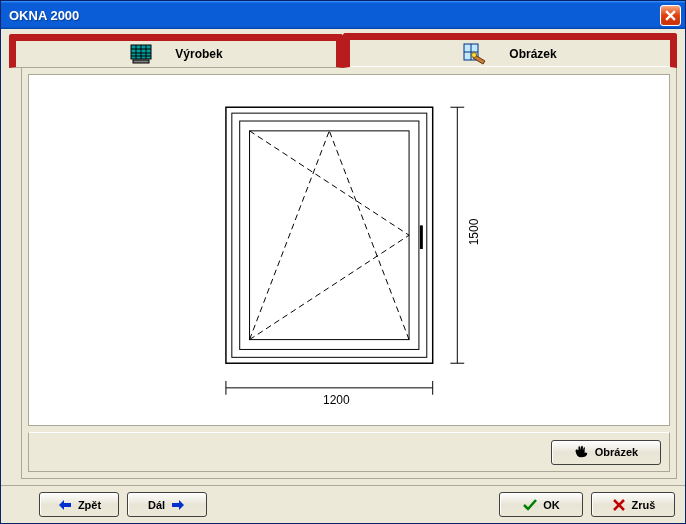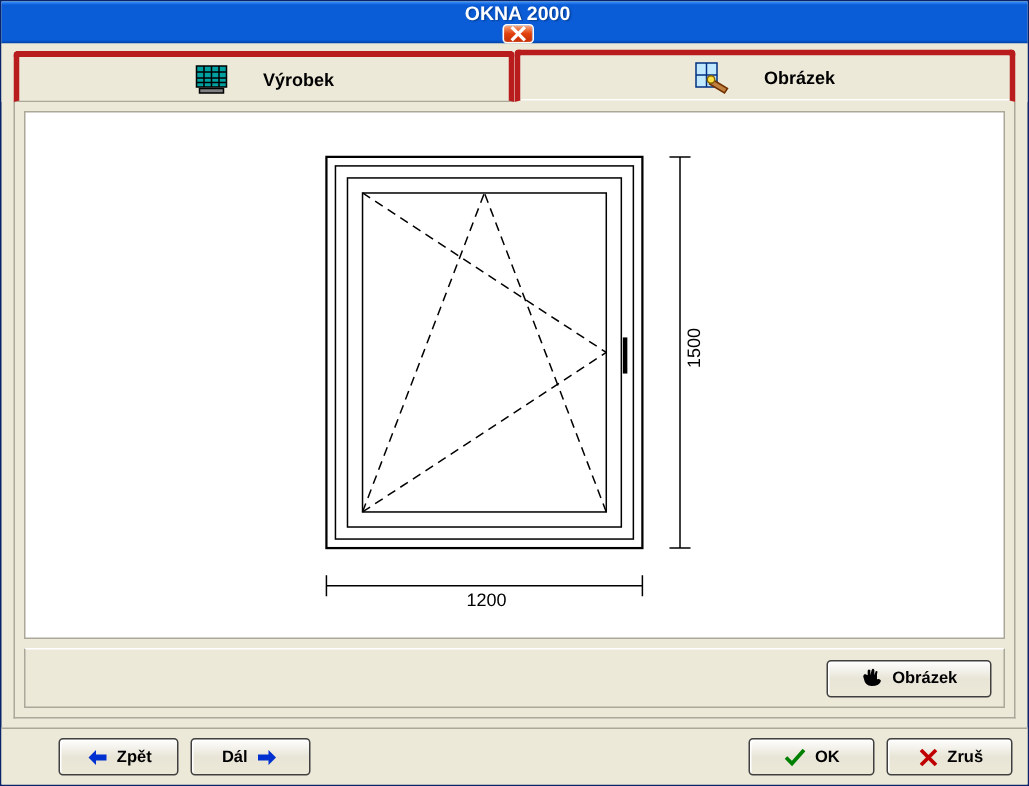--- a/index.html
+++ b/index.html
@@ -24,21 +24,20 @@
   .titlebar {
     height: 28px;
     background: linear-gradient(to bottom, #3a95ff 0%, #0a5cd7 8%, #0a5cd7 92%, #003fa0 100%);
     display: flex;
     align-items: center;
     padding: 0 4px 0 8px;
     color: white;
     font-weight: bold;
     font-size: 13px;
     position: relative;
-    flex-direction: column;
   }
   .title-text { flex: 1; text-shadow: 1px 1px 1px rgba(0,0,0,0.3); }
   .close-btn {
     width: 21px;
     height: 21px;
     background: linear-gradient(to bottom, #f7a67b, #e1400d 50%, #c62f06);
     border: 1px solid #fff;
     border-radius: 3px;
     display: flex;
     align-items: center;
@@ -55,40 +54,40 @@
     position: relative;
   }
   .tab {
     flex: 1;
     height: 34px;
     display: flex;
     align-items: center;
     justify-content: center;
     gap: 22px;
     font-size: 12px;
-    border: 4px solid #b91c1c;
+    border: 7px solid #b91c1c;
     background: #ece9d8;
     border-bottom: 1px solid #aca899;
     position: relative;
     top: 1px;
     border-radius: 3px 3px 0 0;
   }
   .tab.active {
     background: #ece9d8;
     border-bottom: 1px solid #ece9d8;
     top: 0;
     height: 35px;
     box-shadow: 0 -1px 0 #fff inset;
     z-index: 2;
   }
   .tab .icon { width: 24px; height: 22px; display:flex; align-items:center; justify-content:center;}
   .tab-text { font-weight: bold; color: #000; }
 
   .content-border {
-    margin: 0 8px 6px 8px;
+    margin: 0 8px 6px 20px;
     border: 1px solid #aca899;
     border-top: none;
     flex: 1;
     display: flex;
     flex-direction: column;
     background: #ece9d8;
     padding: 6px;
   }
   .canvas-area {
     flex: 1;

